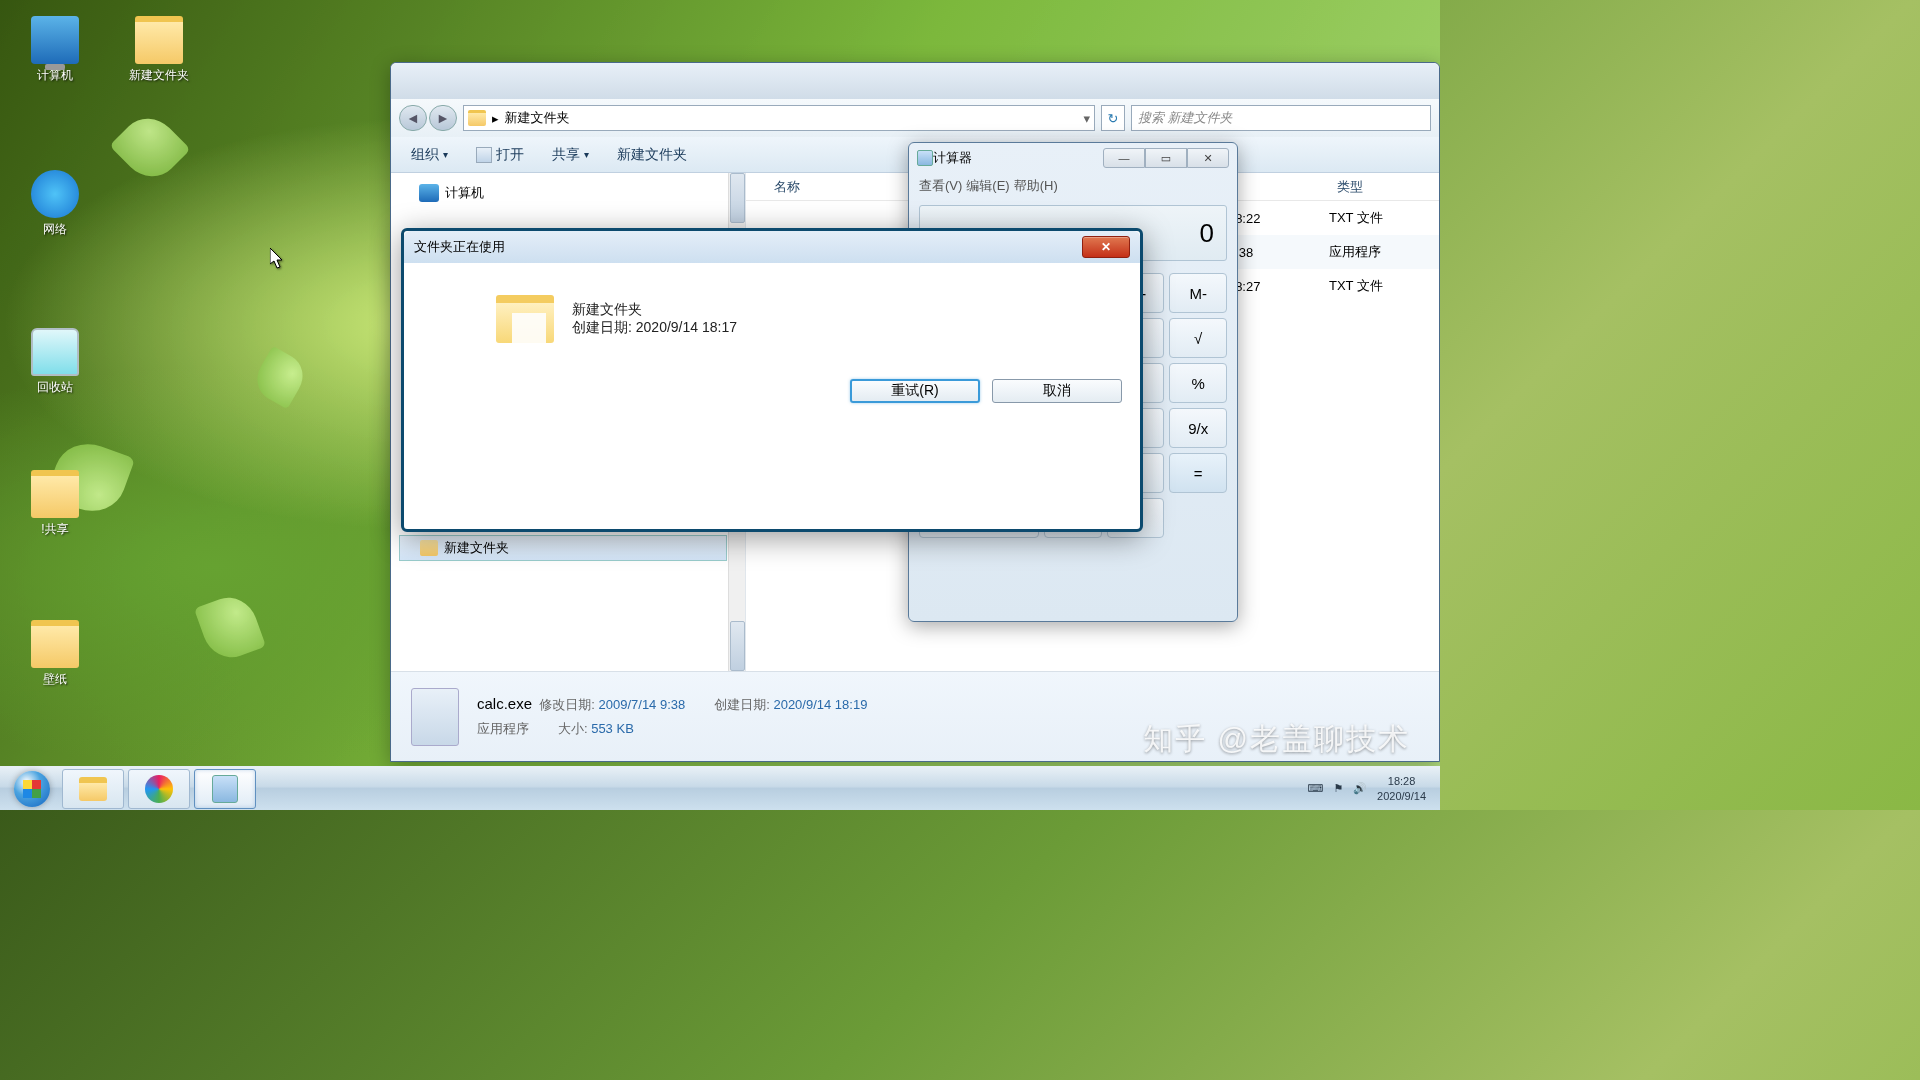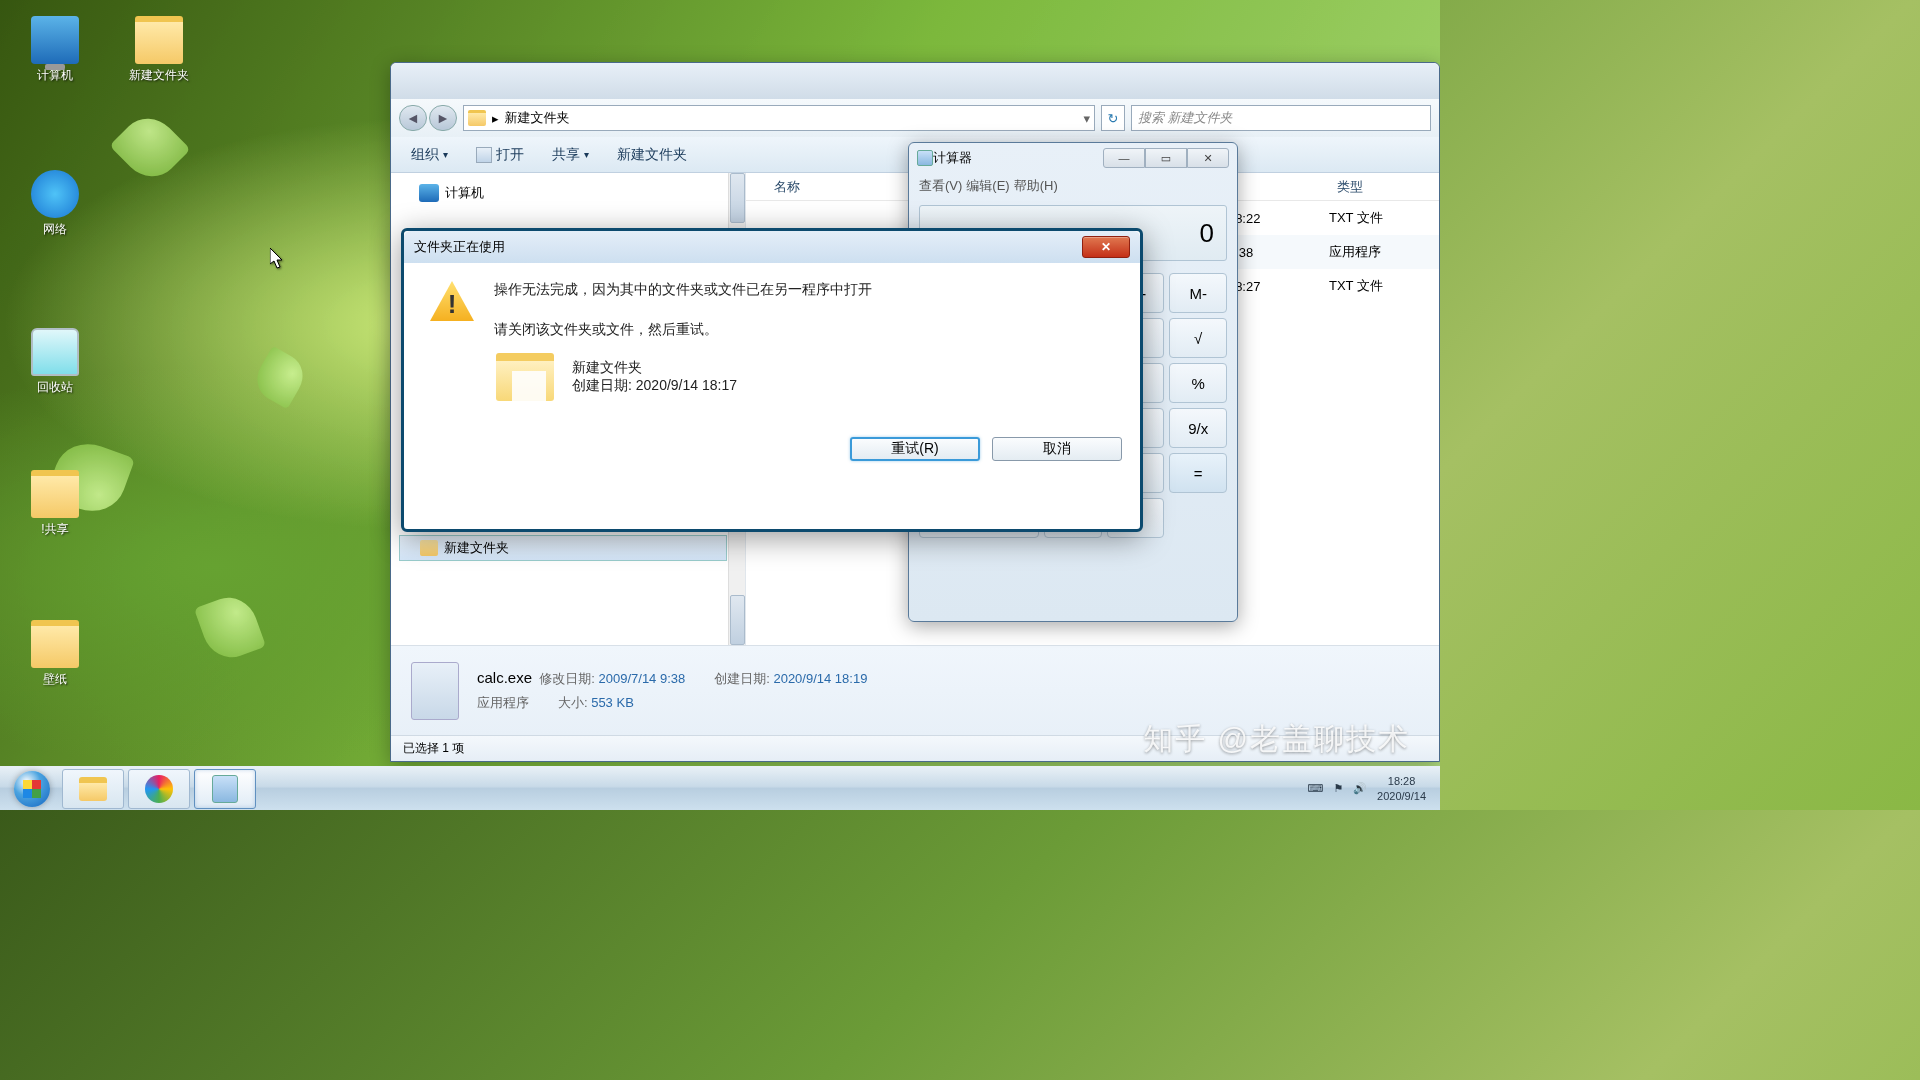--- a/index.html
+++ b/index.html
@@ -192,23 +192,20 @@
       </div>
     </div>
   </div>
   <div class="exp-details">
     <div class="det-ic"></div>
     <div>
       <div><span style="font-size:15px;">calc.exe</span>&nbsp;&nbsp;<span class="det-lbl">修改日期:</span> <span class="det-val">2009/7/14 9:38</span>&nbsp;&nbsp;&nbsp;&nbsp;&nbsp;&nbsp;&nbsp;&nbsp;<span class="det-lbl">创建日期:</span> <span class="det-val">2020/9/14 18:19</span></div>
       <div style="margin-top:6px;"><span class="det-lbl">应用程序</span>&nbsp;&nbsp;&nbsp;&nbsp;&nbsp;&nbsp;&nbsp;&nbsp;<span class="det-lbl">大小:</span> <span class="det-val">553 KB</span></div>
     </div>
   </div>
-  <div class="exp-status">
-      <span>已选择 1 项</span>
-    </div>
 </div>
 
 <div class="calc">
   <div class="calc-title">
     <div class="calc-ic"></div>
     <span>计算器</span>
     <div class="win-ctrl">
       <div class="win-btn">—</div>
       <div class="win-btn">▭</div>
       <div class="win-btn">✕</div>
@@ -253,27 +250,20 @@
     <div class="calc-key">+</div>
   </div>
 </div>
 
 <div class="dialog">
   <div class="dlg-title">
     <span>文件夹正在使用</span>
     <div class="dlg-close">✕</div>
   </div>
   <div class="dlg-body">
-    <div class="dlg-row1">
-      <div class="dlg-warn-ic"></div>
-      <div>
-        <div>操作无法完成，因为其中的文件夹或文件已在另一程序中打开</div>
-        <div style="margin-top:22px;">请关闭该文件夹或文件，然后重试。</div>
-      </div>
-    </div>
     <div class="dlg-folder">
       <div class="dlg-folder-ic"></div>
       <div>
         <div>新建文件夹</div>
         <div>创建日期: 2020/9/14 18:17</div>
       </div>
     </div>
   </div>
   <div class="dlg-btns">
     <button class="dlg-btn def">重试(R)</button>

